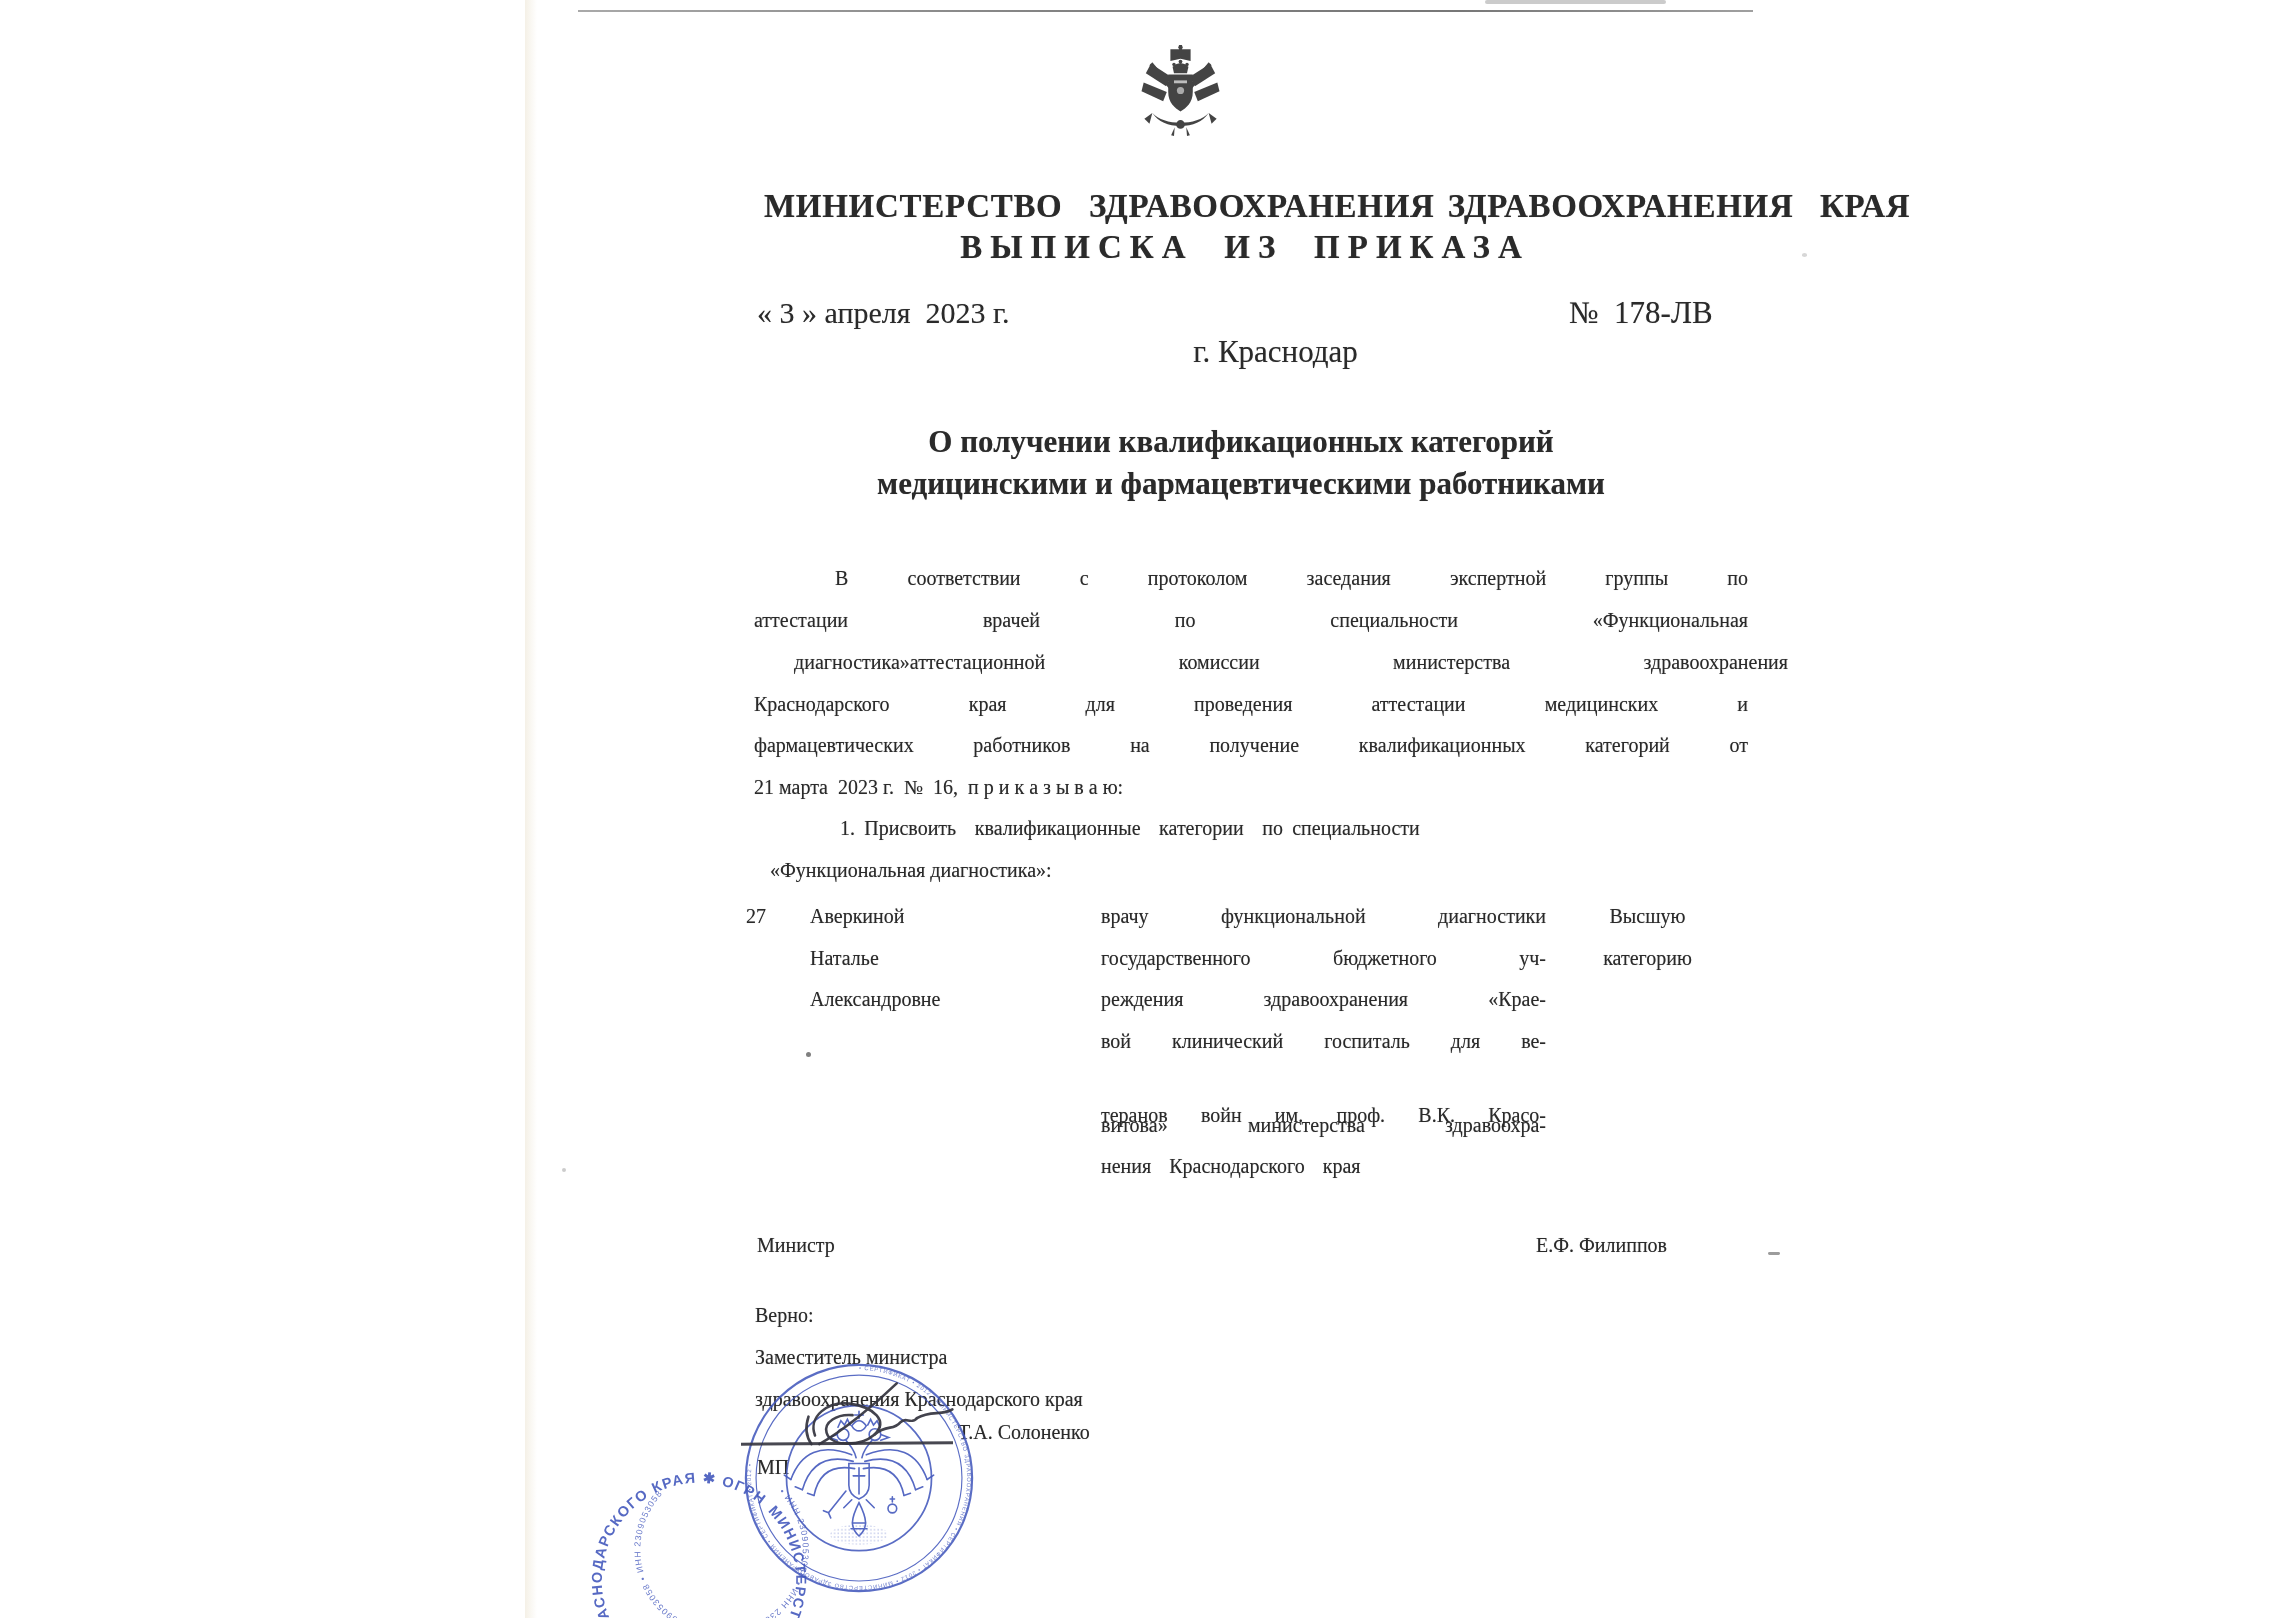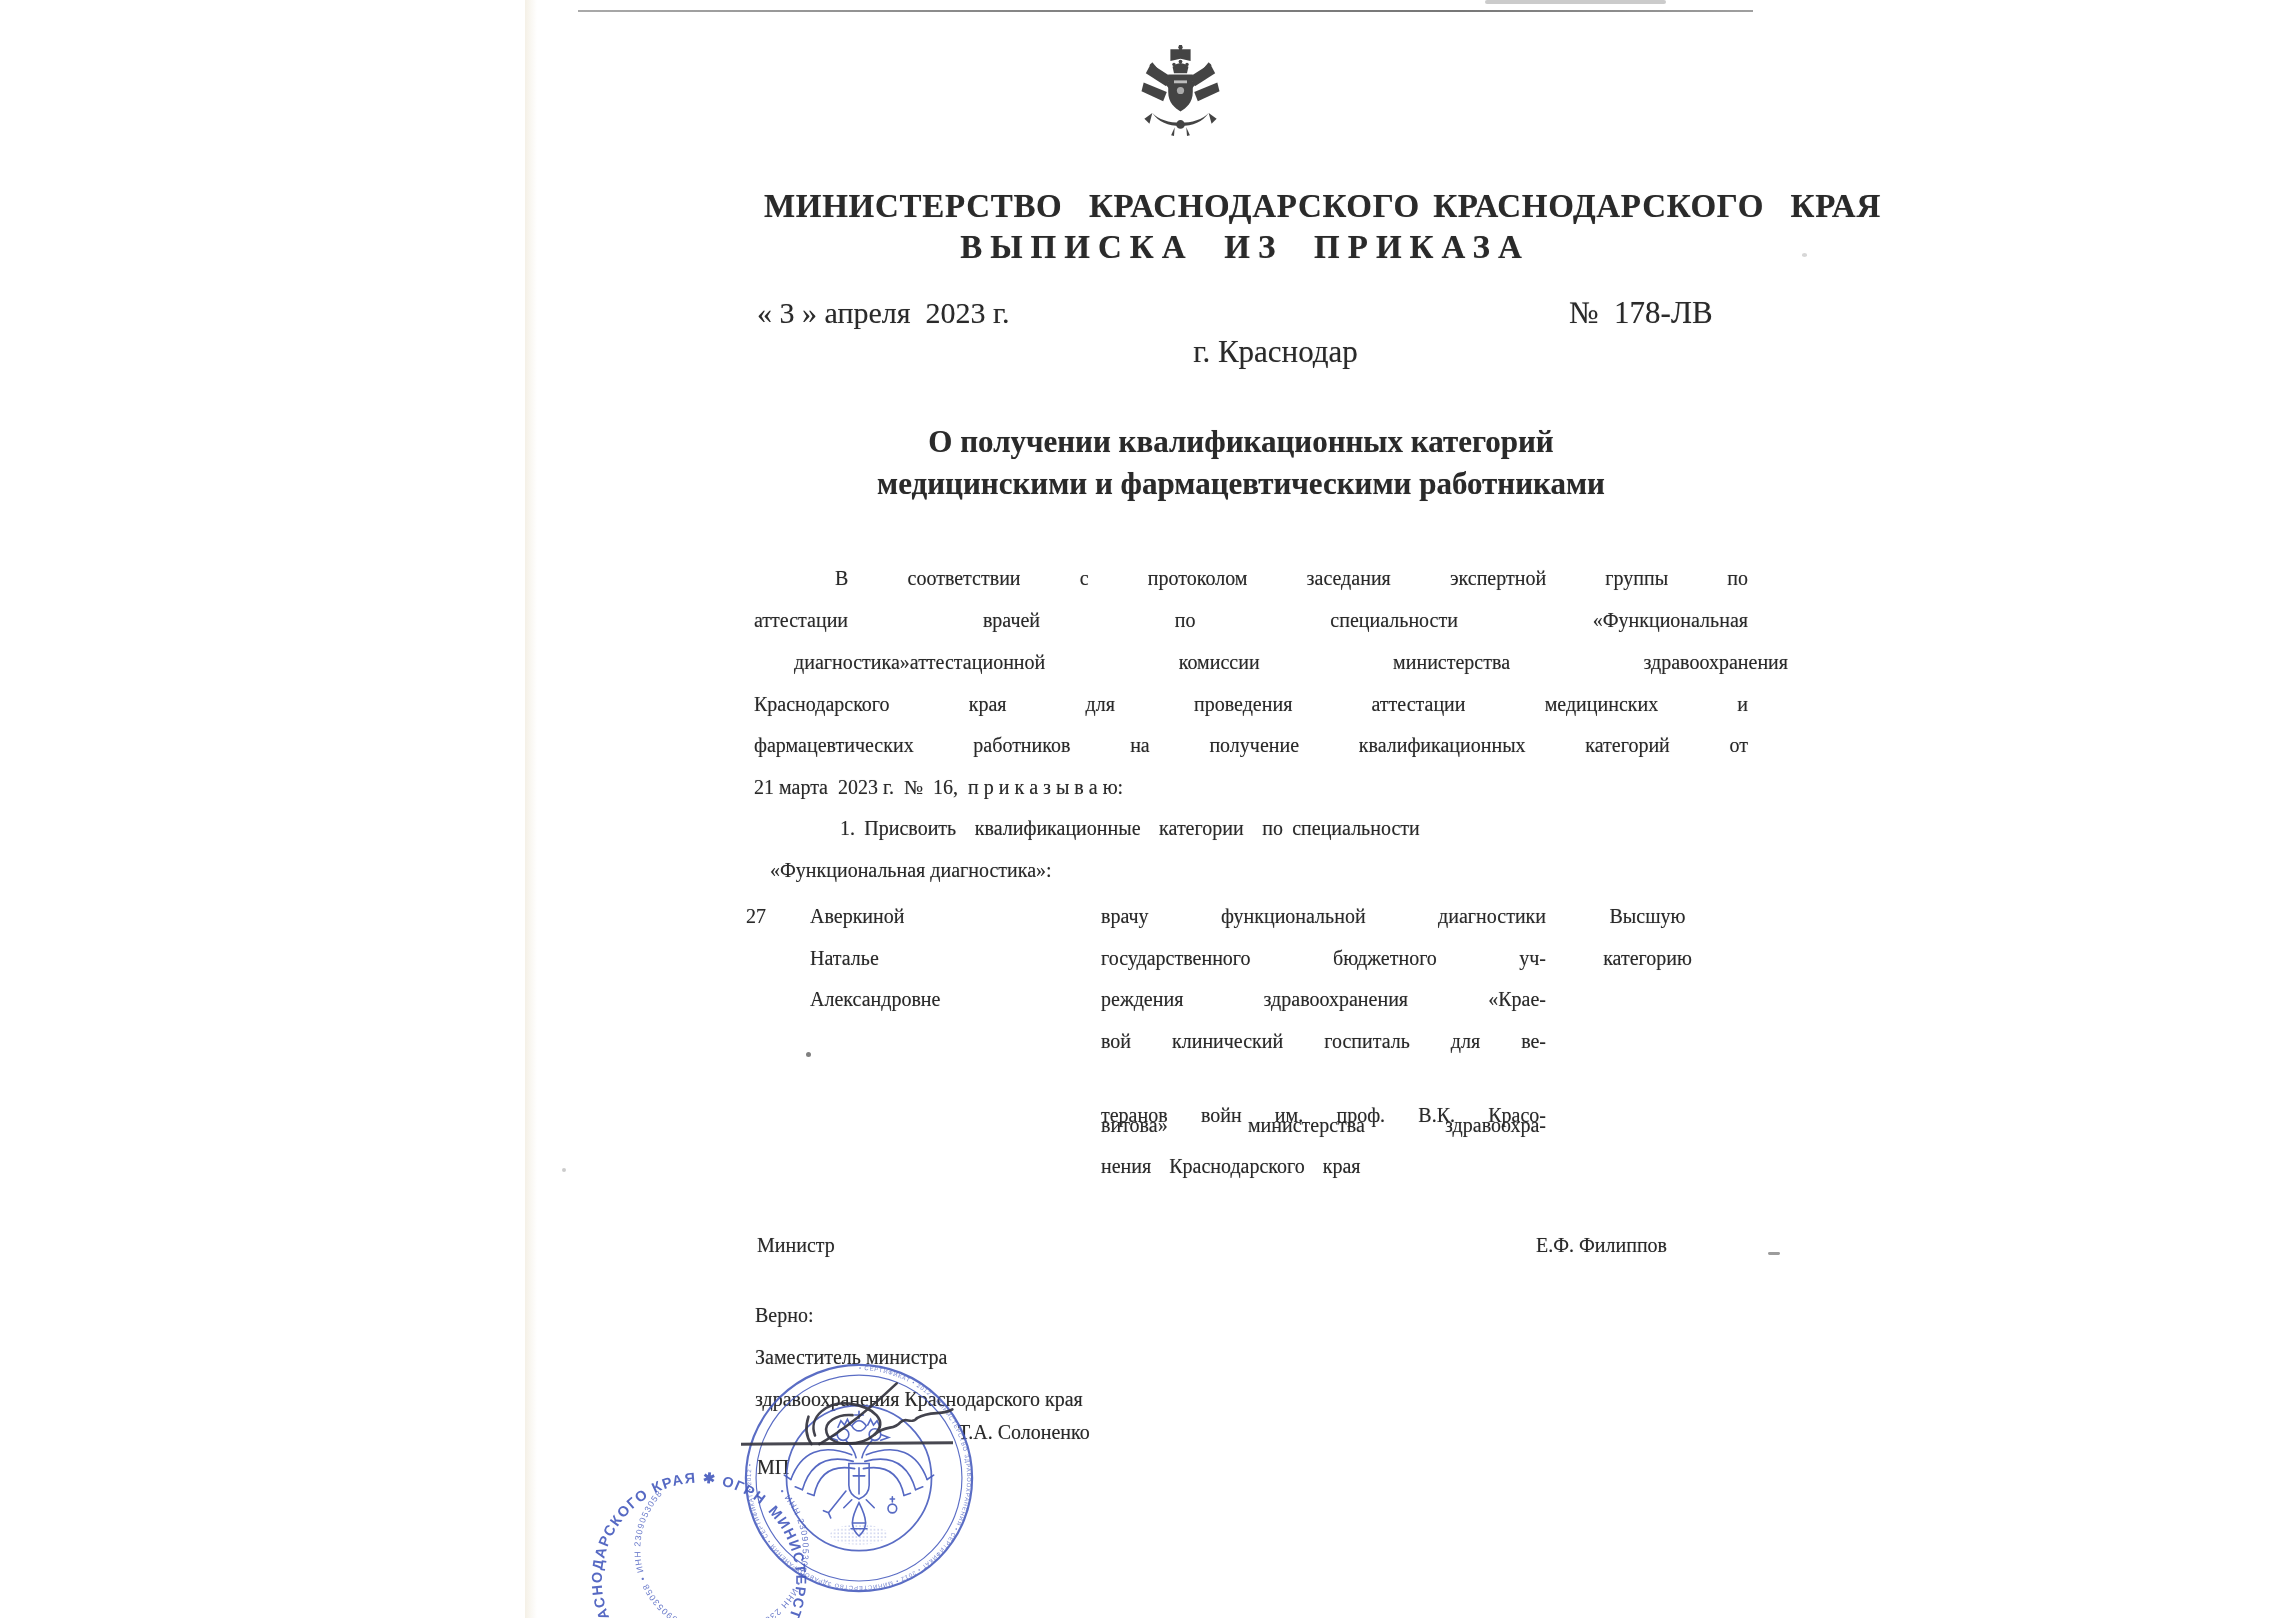--- a/index.html
+++ b/index.html
@@ -55,21 +55,21 @@
       <circle cx="53" cy="63" r="5" fill="#ffffff" opacity="0.55"></circle>
       <path d="M14,94 C30,112 76,112 92,94 C84,106 70,112 53,112 C36,112 22,106 14,94 z"></path>
       <path d="M14,94 l-11,8 l7,7 z"></path>
       <path d="M92,94 l11,8 l-7,7 z"></path>
       <circle cx="53" cy="110" r="6"></circle>
       <path d="M45,114 l-5,11 l4,1 z"></path>
       <path d="M61,114 l5,11 l-4,1 z"></path>
     </g>
   </svg>
 
-  <div class="line b ctr" style="left:764px;top:187px;width:994px;font-size:33px;letter-spacing:0.7px;word-spacing:4.3px;">МИНИСТЕРСТВО  КРАСНОДАРСКОГО КРАСНОДАРСКОГО  КРАЯ</div>
+  <div class="line b ctr" style="left:764px;top:187px;width:994px;font-size:33px;letter-spacing:0.7px;word-spacing:4.3px;">МИНИСТЕРСТВО  ЗДРАВООХРАНЕНИЯ ЗДРАВООХРАНЕНИЯ  КРАЯ</div>
 
   <div class="line b ctr" style="left:748px;top:228px;width:994px;font-size:33px;letter-spacing:8px;word-spacing:14.5px;">ВЫПИСКА ИЗ ПРИКАЗА</div>
 
   <div class="line" style="left:757px;top:293px;font-size:30px;">« 3 » апреля  2023 г.</div>
   <div class="line" style="left:1569px;top:293px;font-size:31px;">№  178-ЛВ</div>
 
   <div class="line ctr" style="left:797px;top:332px;width:957px;font-size:31px;">г. Краснодар</div>
 
   <div class="line b ctr" style="left:744px;top:422px;width:994px;font-size:31px;">О получении квалификационных категорий</div>
   <div class="line b ctr" style="left:744px;top:464px;width:994px;font-size:31px;">медицинскими и фармацевтическими работниками</div>

